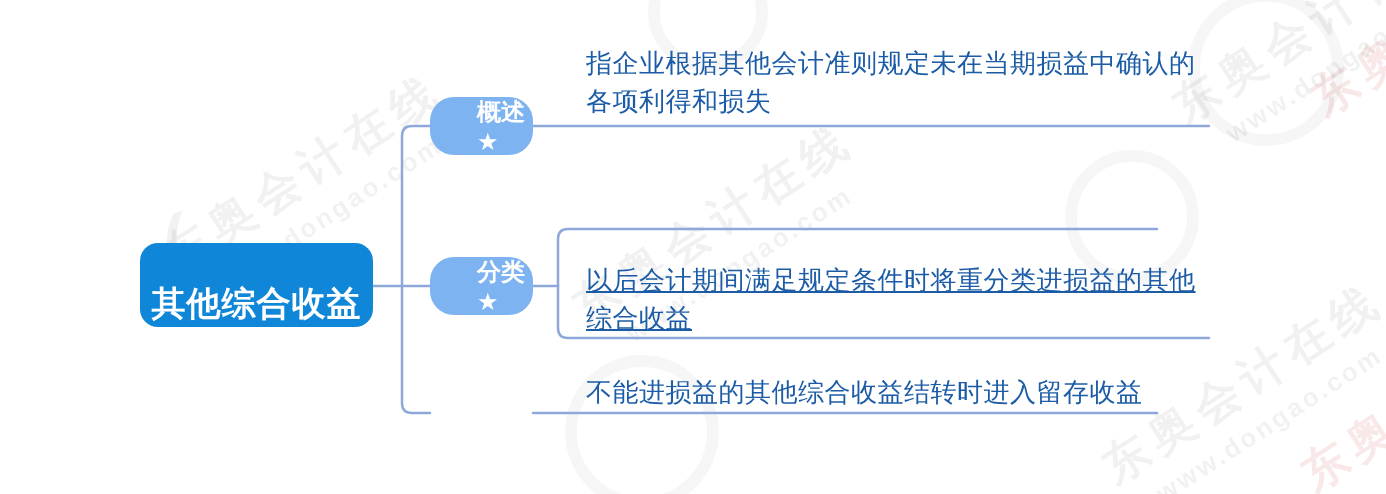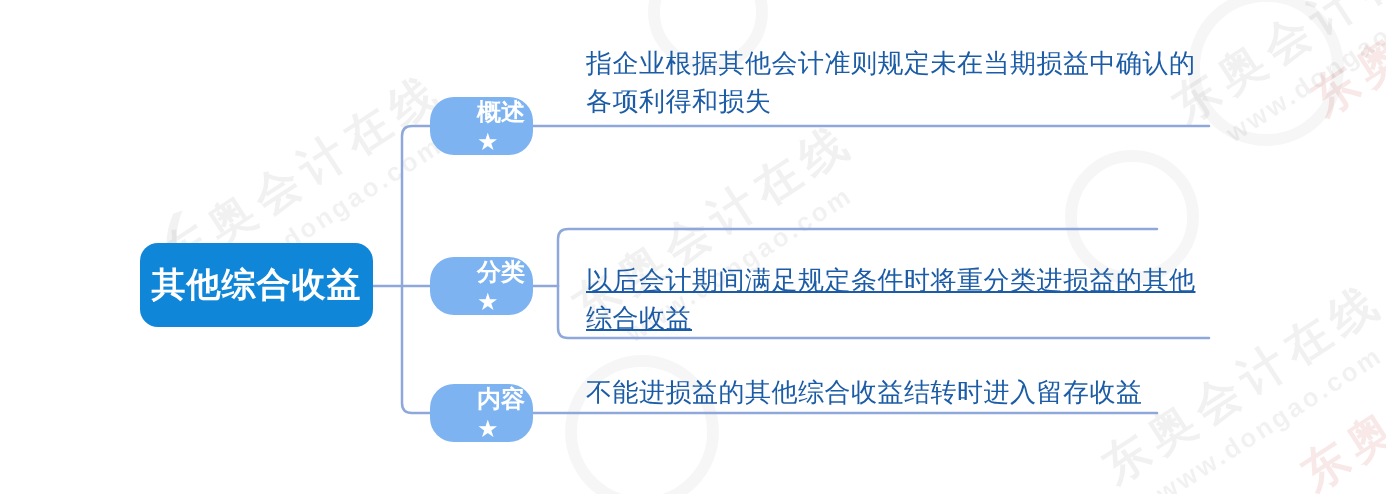--- a/index.html
+++ b/index.html
@@ -22,21 +22,21 @@
   .ring-line { border: 12px solid rgba(0,0,0,0.035); }
   .wm-paren { position: absolute; z-index: 0; color: rgba(0,0,0,0.05); font-size: 120px; transform: rotate(-20deg); pointer-events: none; }
 
   
   #wires { position: absolute; left: 0; top: 0; z-index: 1; }
 
   
   .node { position: absolute; z-index: 2; display: flex; align-items: center; justify-content: center; color: #ffffff; font-weight: bold; box-sizing: border-box; }
   .root-node {
     left: 140px; top: 243px; width: 233px; height: 84px;
-    background: #0f86d8; border-radius: 18px; font-size: 34px; letter-spacing: 1px;
+    background: #0f86d8; border-radius: 18px; font-size: 34px; letter-spacing: 1px; align-items: flex-end;
   }
   .branch-node {
     width: 103px; height: 58px;
     background: #7db3f1; border-radius: 24px; font-size: 24px; padding-left: 47px;
   }
   #branch-0 { left: 430px; top: 97px; }
   #branch-1 { left: 430px; top: 257px; justify-content: center; }
   #branch-2 { left: 430px; top: 384px; }
 
   
@@ -96,21 +96,18 @@
   <div class="node root-node">
     <span>其他综合收益</span>
   </div>
 
   <div class="node branch-node" id="branch-0">
     <span>概述★</span>
   </div>
   <div class="node branch-node" id="branch-1">
     <span>分类★</span>
   </div>
-  <div class="node branch-node" id="branch-2">
-    <span>内容★</span>
-  </div>
 
   <div class="leaf" id="leaf-0">指企业根据其他会计准则规定未在当期损益中确认的各项利得和损失</div>
   <div class="leaf" id="leaf-2">以后会计期间满足规定条件时将重分类进损益的其他综合收益</div>
   <div class="leaf" id="leaf-3">不能进损益的其他综合收益结转时进入留存收益</div>
 
 </div>
 
 </body></html>

